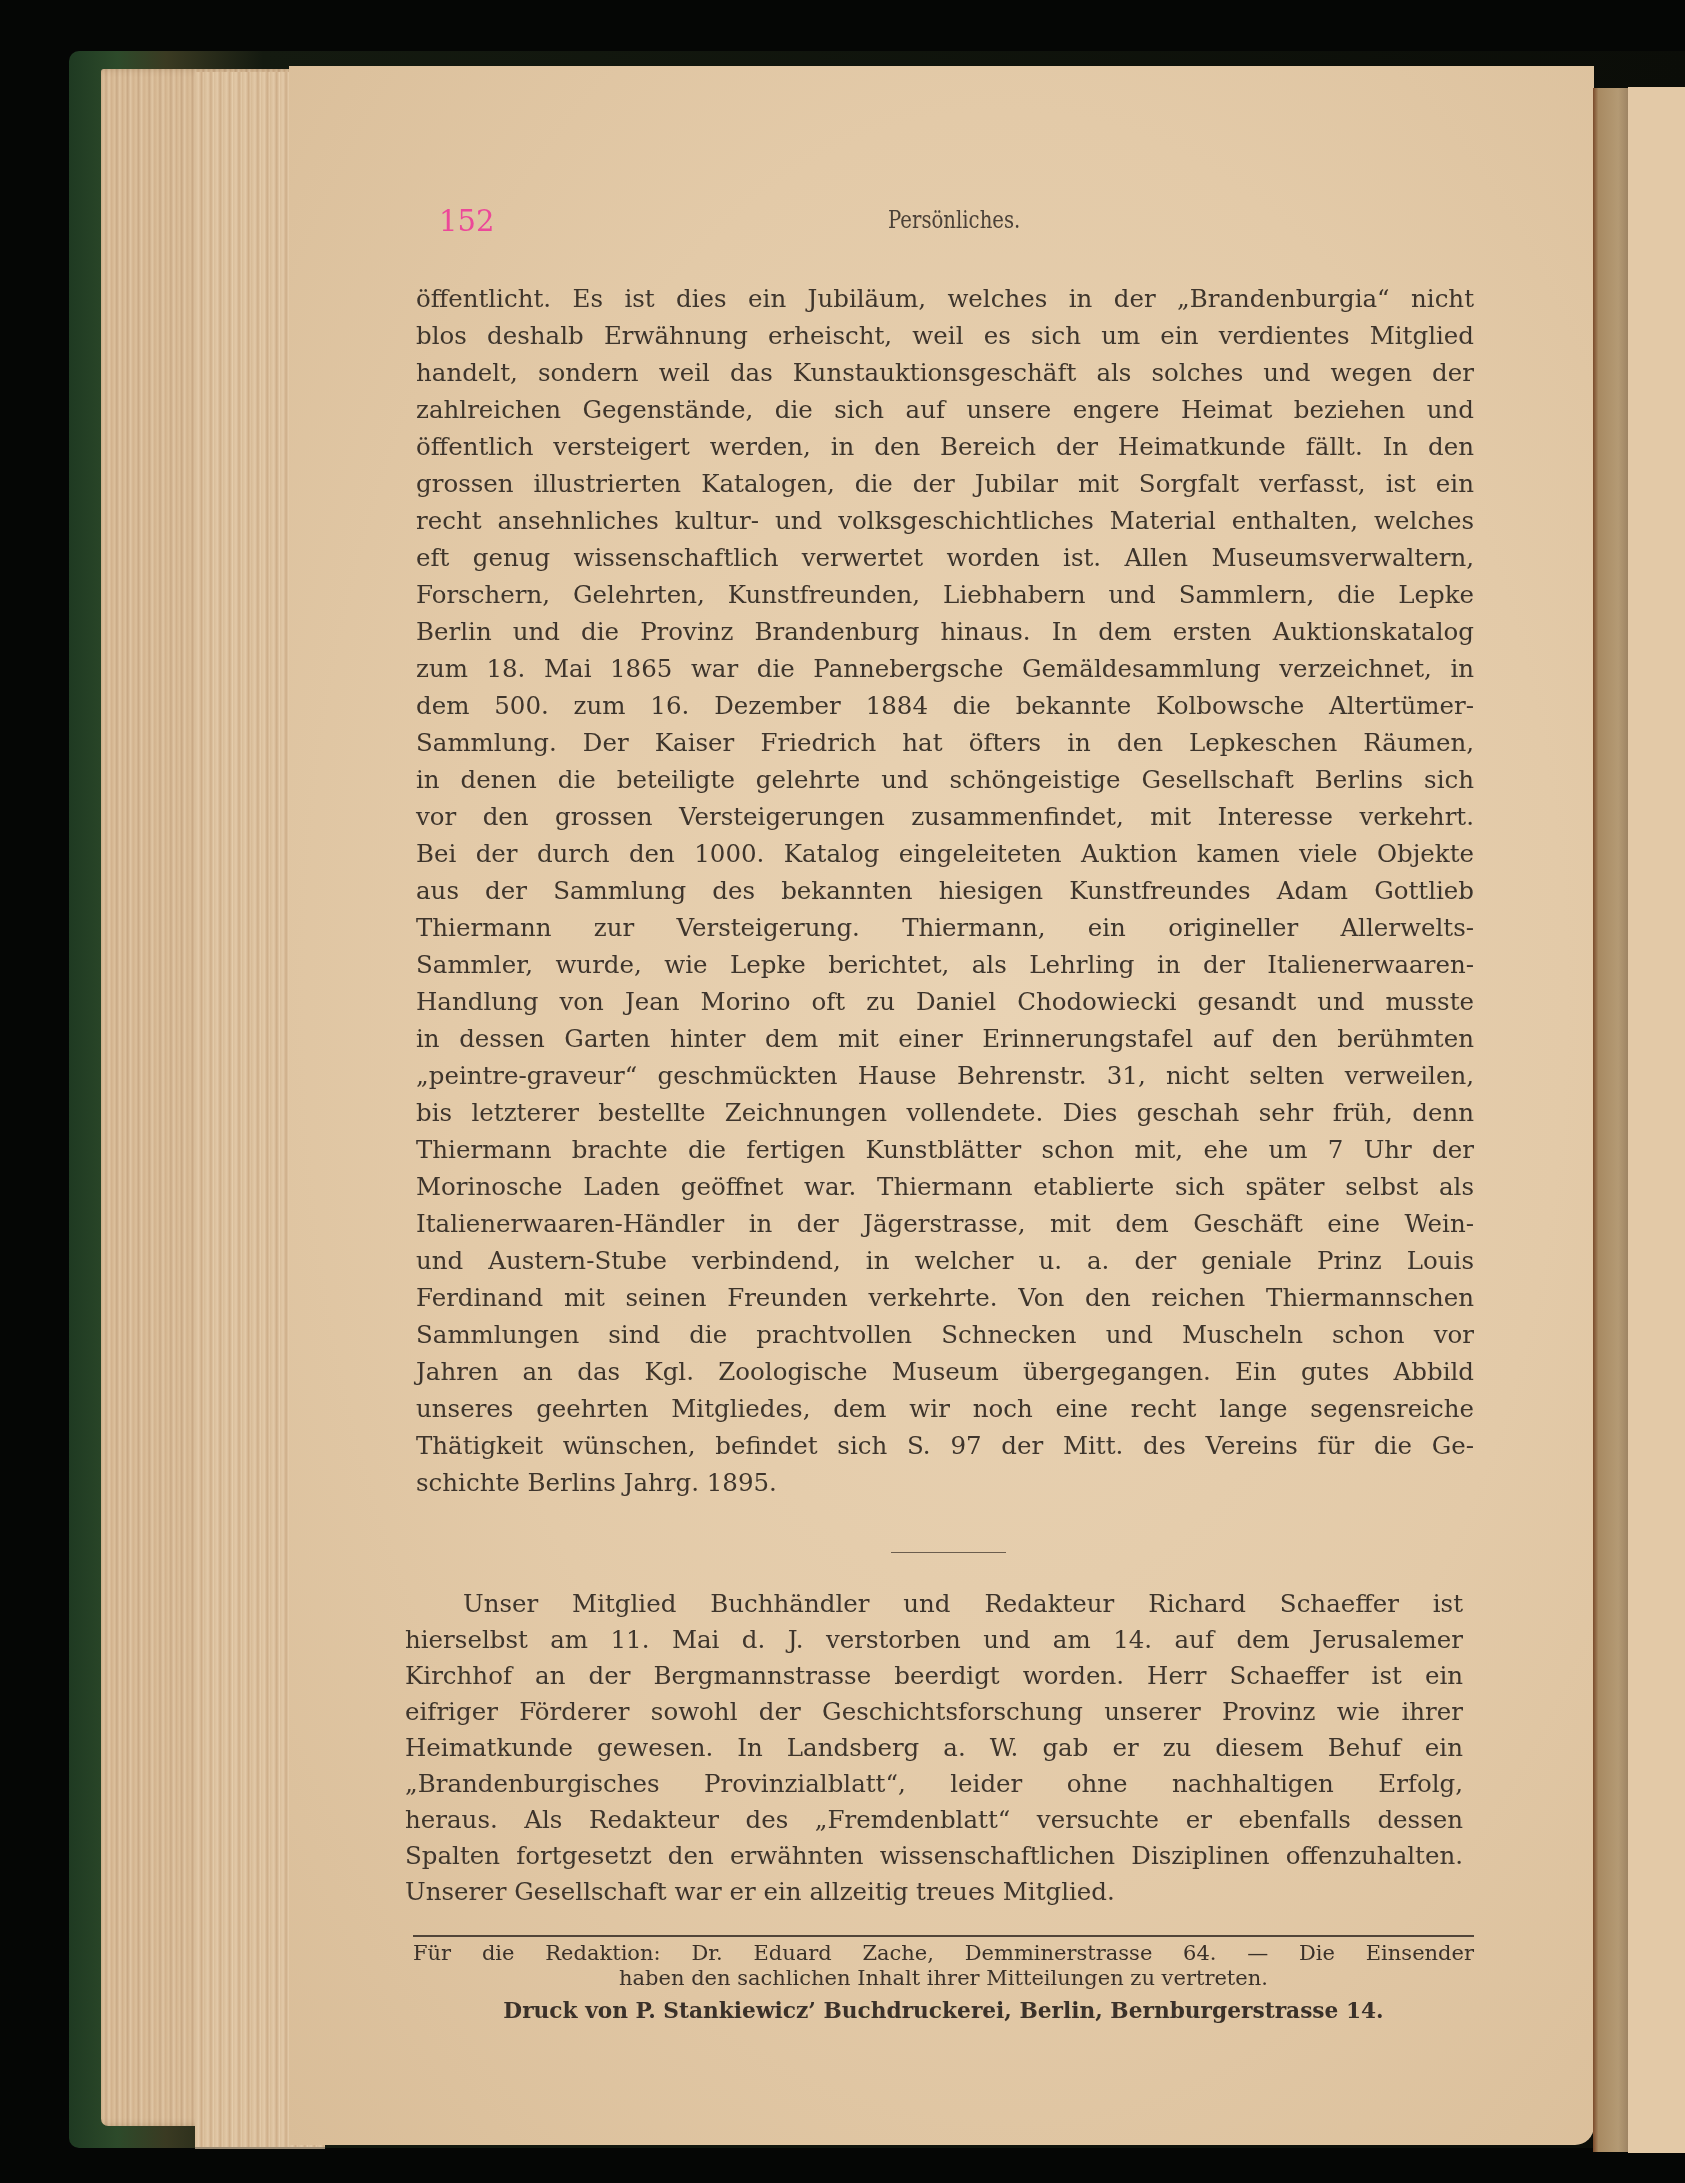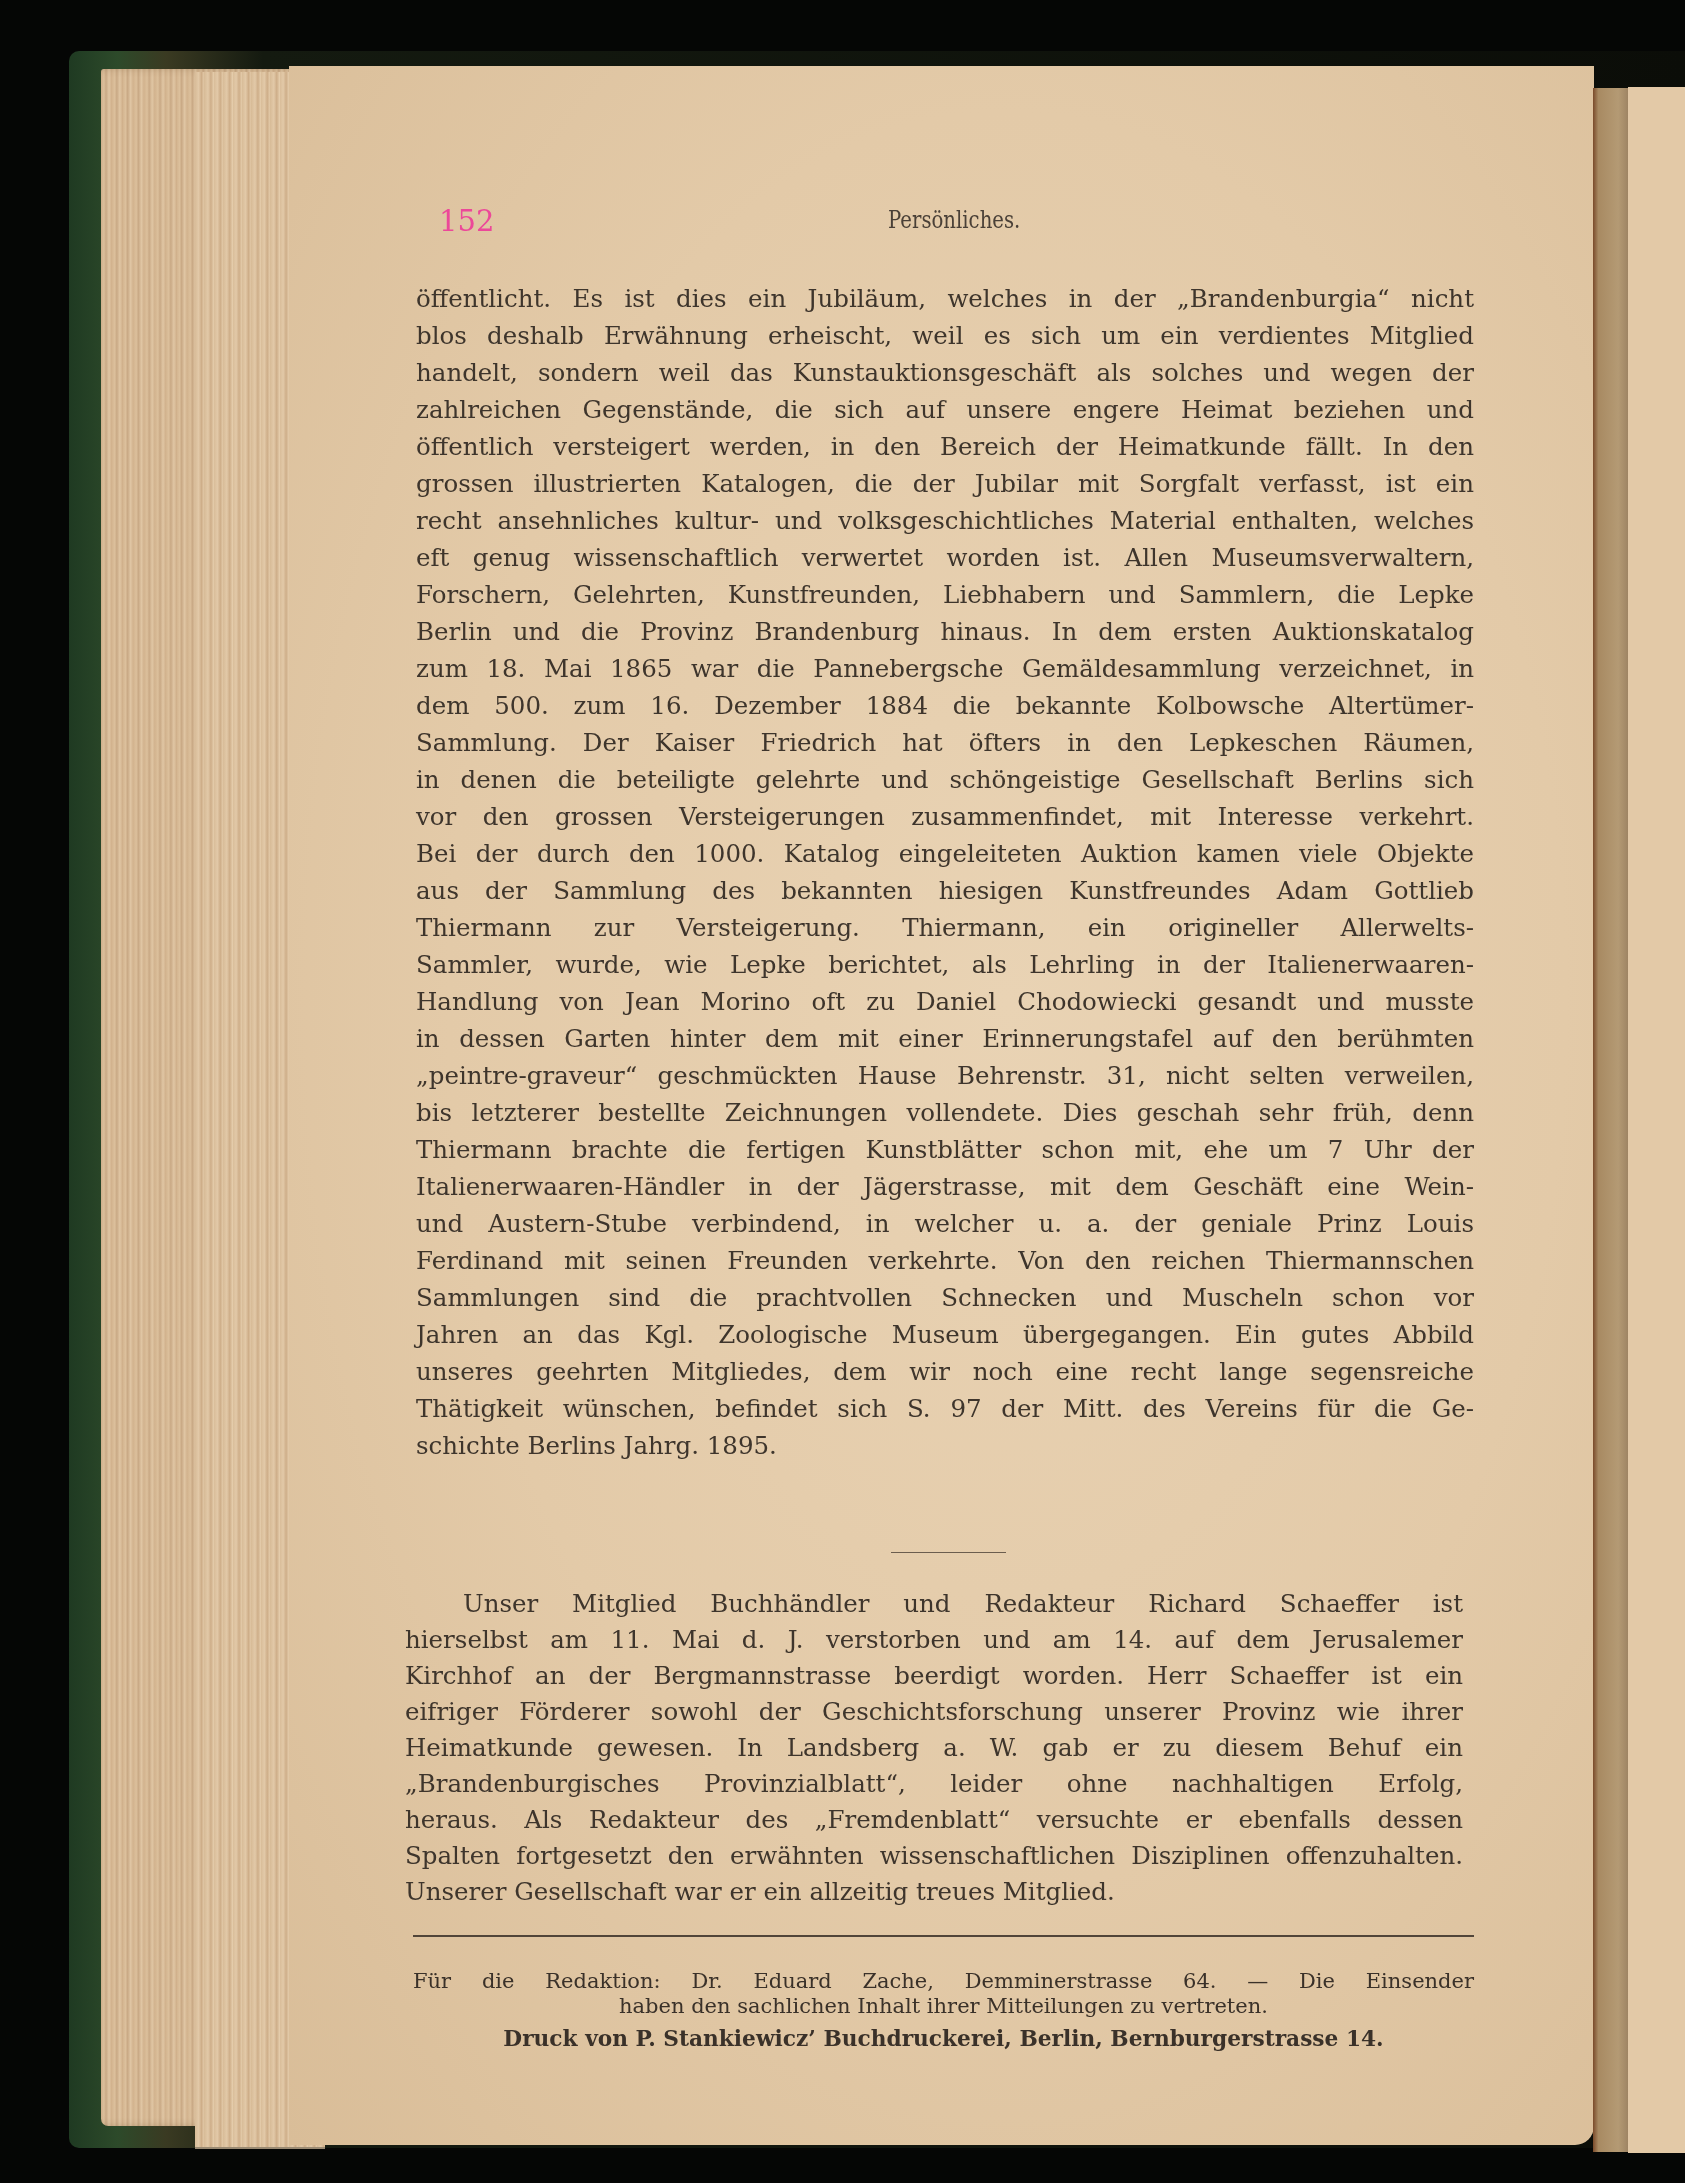--- a/index.html
+++ b/index.html
@@ -61,21 +61,21 @@
   }
   .para2 {
     position:absolute; left:405px; top:1586px; width:1058px;
   }
   .para2 .line { height:36px; line-height:36px; }
   .footer-rule {
     position:absolute; left:413px; top:1935px; width:1061px; height:2.2px; background:#514539;
   }
   .footer {
     position:absolute; left:413px; top:1941px; width:1061px; text-align:center;
-    color:#3a3129; font-family:"DejaVu Serif", serif;margin-top:28px;
+    color:#3a3129; font-family:"DejaVu Serif", serif;
   }
   .footer .f1 { display:block; font-size:21px; line-height:24.5px; text-align:justify; text-align-last:justify; }
   .footer .f2 { display:block; font-size:21px; line-height:24.5px; }
   .footer .f3 { display:block; font-size:21.7px; line-height:29px; margin-top:5.8px; font-weight:bold; }
 </style>
 </head>
 <body>
 
 <div class="cover-edge"></div>
 <div class="page-stack"></div>
@@ -105,20 +105,21 @@
   <span class="line">vor den grossen Versteigerungen zusammenfindet, mit Interesse verkehrt.</span>
   <span class="line">Bei der durch den 1000. Katalog eingeleiteten Auktion kamen viele Objekte</span>
   <span class="line">aus der Sammlung des bekannten hiesigen Kunstfreundes Adam Gottlieb</span>
   <span class="line">Thiermann zur Versteigerung.  Thiermann, ein origineller Allerwelts-</span>
   <span class="line">Sammler, wurde, wie Lepke berichtet, als Lehrling in der Italienerwaaren-</span>
   <span class="line">Handlung von Jean Morino oft zu Daniel Chodowiecki gesandt und musste</span>
   <span class="line">in dessen Garten hinter dem mit einer Erinnerungstafel auf den berühmten</span>
   <span class="line">„peintre-graveur“ geschmückten Hause Behrenstr. 31, nicht selten verweilen,</span>
   <span class="line">bis letzterer bestellte Zeichnungen vollendete.  Dies geschah sehr früh, denn</span>
   <span class="line">Thiermann brachte die fertigen Kunstblätter schon mit, ehe um 7 Uhr der</span>
+  <span class="line">Morinosche Laden geöffnet war.  Thiermann etablierte sich später selbst als</span>
   <span class="line">Italienerwaaren-Händler in der Jägerstrasse, mit dem Geschäft eine Wein-</span>
   <span class="line">und Austern-Stube verbindend, in welcher u. a. der geniale Prinz Louis</span>
   <span class="line">Ferdinand mit seinen Freunden verkehrte.  Von den reichen Thiermannschen</span>
   <span class="line">Sammlungen sind die prachtvollen Schnecken und Muscheln schon vor</span>
   <span class="line">Jahren an das Kgl. Zoologische Museum übergegangen.  Ein gutes Abbild</span>
   <span class="line">unseres geehrten Mitgliedes, dem wir noch eine recht lange segensreiche</span>
   <span class="line">Thätigkeit wünschen, befindet sich S. 97 der Mitt. des Vereins für die Ge-</span>
   <span class="line last">schichte Berlins Jahrg. 1895.</span>
 </div>
 

